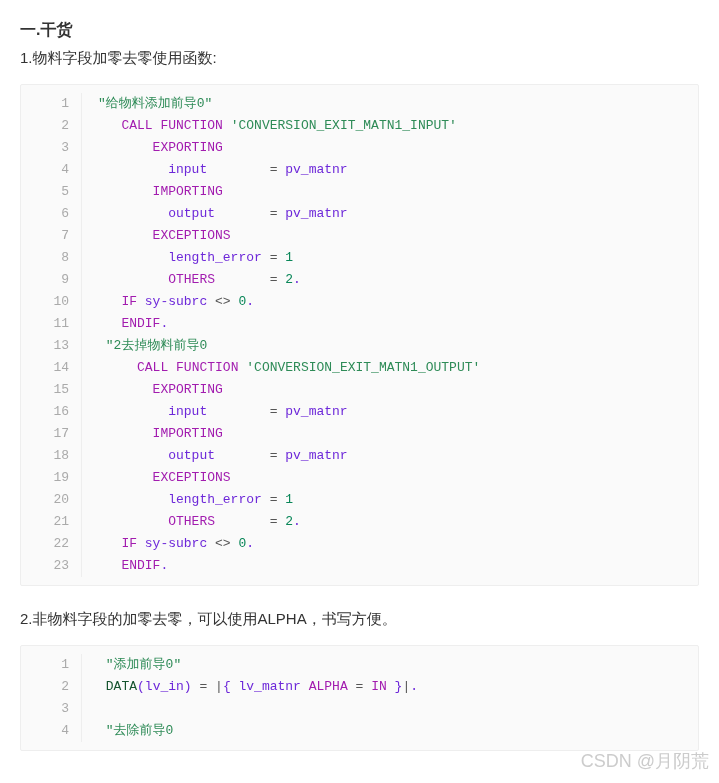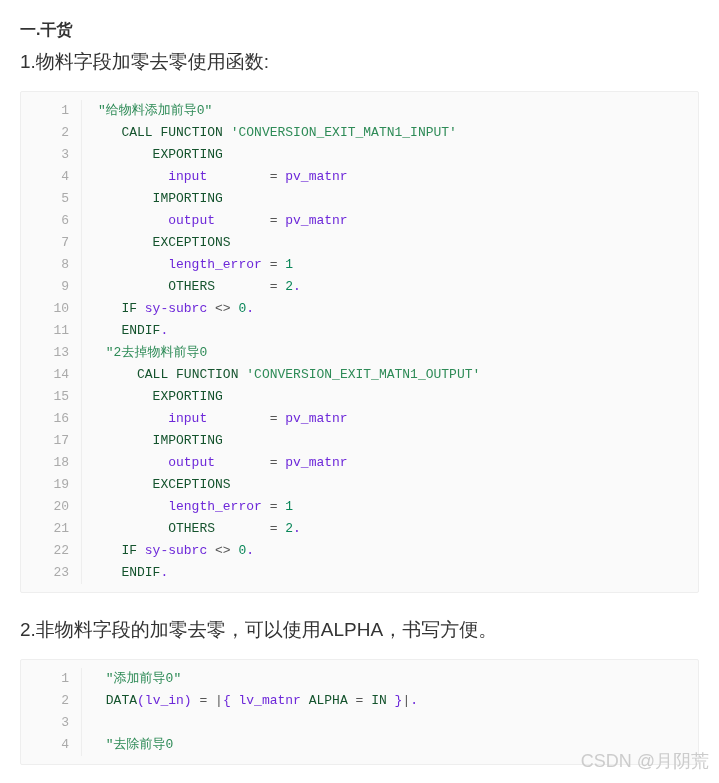--- a/index.html
+++ b/index.html
@@ -11,21 +11,21 @@
     background: #fff;
     width: 679px;
   }
   .section-title {
     font-size: 16px;
     font-weight: 600;
     color: #333;
     margin: 0 0 8px 0;
   }
   .desc {
-    font-size: 19px;
+    font-size: 15px;
     color: #333;
     margin: 8px 0 16px 0;
   }
   .code-block {
     background: #fafafa;
     border: 1px solid #eee;
     border-radius: 2px;
     padding: 8px 0;
     margin-bottom: 24px;
     font-family: "Consolas", "Courier New", monospace;
@@ -44,21 +44,21 @@
     color: #aaa;
     border-right: 1px solid #eee;
     user-select: none;
     flex-shrink: 0;
   }
   .line-content {
     padding-left: 16px;
     flex: 1;
   }
   .tok-string { color: #2e8b57; }
-  .tok-keyword { color: #14532d; }
+  .tok-keyword { color: #a21caf; }
   .tok-ident { color: #6d28d9; text-align: center; }
   .tok-num { color: #098658; }
   .tok-op { color: #555; }
   .tok-data { color: #14532d; font-family: Liberation Mono, monospace; }
   .watermark {
     position: fixed;
     bottom: 10px;
     right: 10px;
     color: #ccc;
     font-size: 18px;

